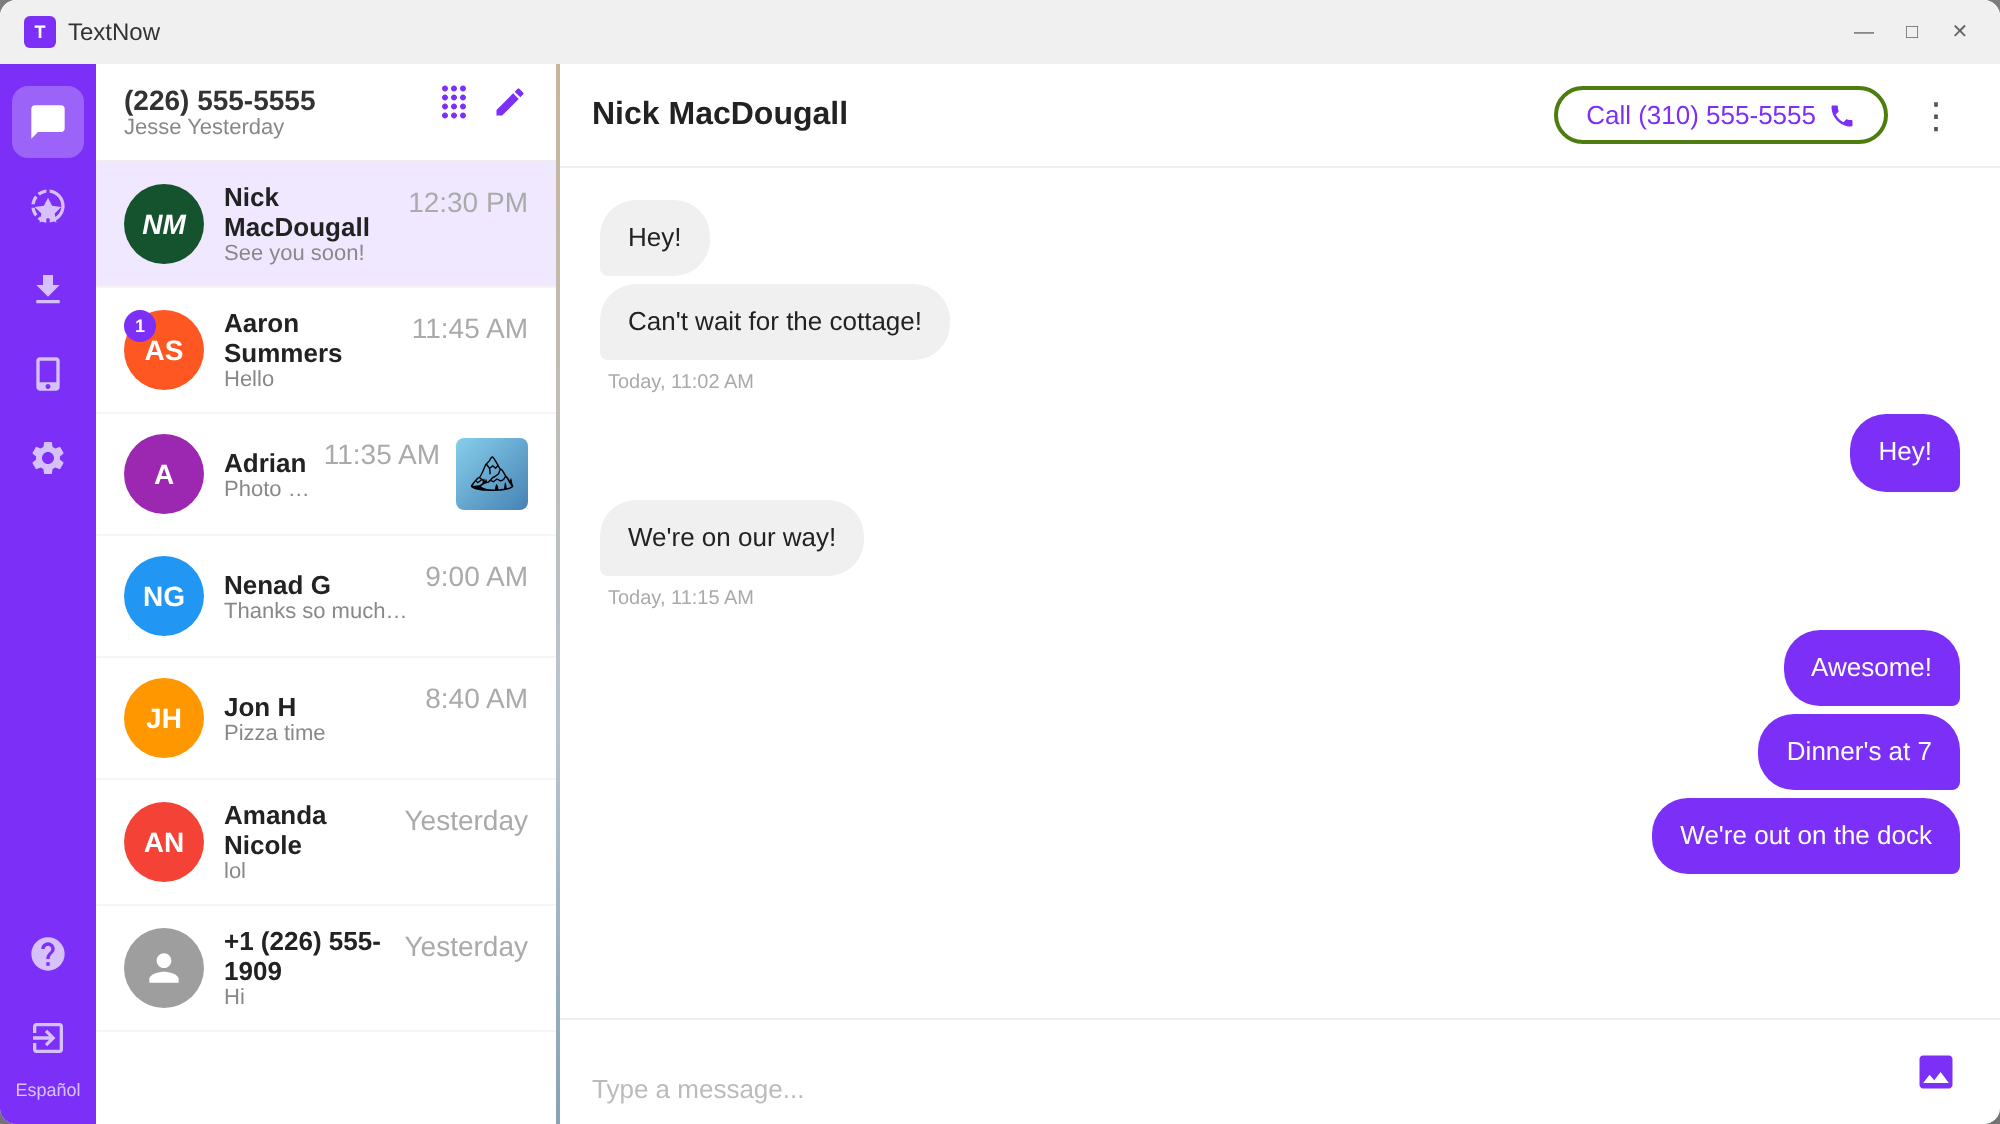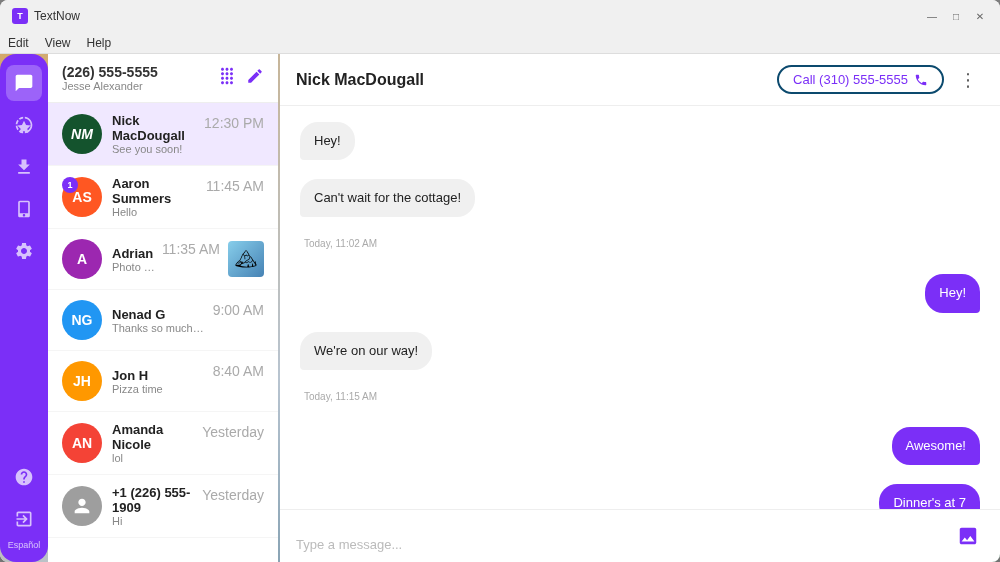--- a/index.html
+++ b/index.html
@@ -107,21 +107,20 @@
     
     .sidebar-nav {
       width: 48px;
       background: #7b2ff7;
       display: flex;
       flex-direction: column;
       align-items: center;
       padding: 8px 0;
       z-index: 2;
       flex-shrink: 0;
-      border-radius: 16px;
     }
 
     .nav-icon {
       width: 36px;
       height: 36px;
       display: flex;
       align-items: center;
       justify-content: center;
       border-radius: 8px;
       margin: 3px 0;
@@ -152,21 +151,21 @@
       flex-direction: column;
       z-index: 2;
       flex-shrink: 0;
       overflow: hidden;
     }
 
     .contact-header {
       padding: 10px 14px;
       border-bottom: 1px solid #eee;
       display: flex;
-      align-items: center;
+      align-items: flex-start;
       justify-content: space-between;
       flex-shrink: 0;
     }
 
     .contact-header-info .phone {
       font-size: 14px;
       font-weight: 600;
       color: #333;
     }
 
@@ -297,21 +296,21 @@
     }
 
     .chat-contact-name {
       font-size: 16px;
       font-weight: 600;
       color: #222;
       flex: 1;
     }
 
     .call-button {
-      border: 2px solid #0c4a6e;
+      border: 2px solid #4d7c0f;
       border-radius: 20px;
       padding: 5px 14px;
       color: #7b2ff7;
       font-size: 13px;
       font-weight: 500;
       display: flex;
       align-items: center;
       gap: 6px;
       cursor: pointer;
       background: white;
@@ -328,21 +327,21 @@
       font-size: 18px;
       margin-left: 8px;
     }
 
     .chat-messages {
       flex: 1;
       overflow-y: auto;
       padding: 16px 20px;
       display: flex;
       flex-direction: column;
-      gap: 19px;
+      gap: 4px;
     }
 
     .msg-bubble {
       max-width: 65%;
       padding: 10px 14px;
       border-radius: 18px;
       font-size: 13px;
       line-height: 1.4;
     }
 
@@ -414,25 +413,20 @@
   <div class="title-bar">
     <div class="title-bar-icon">T</div>
     <span class="title-bar-title">TextNow</span>
     <div class="title-bar-controls">
       <button class="title-bar-btn">—</button>
       <button class="title-bar-btn">□</button>
       <button class="title-bar-btn">✕</button>
     </div>
   </div>
 
-  <div class="menu-bar">
-    <span class="menu-item">Edit</span>
-    <span class="menu-item">View</span>
-    <span class="menu-item">Help</span>
-  </div>
 
   <div class="app-body">
     <div class="bg-scene"></div>
 
     <div class="sidebar-nav">
       <div class="nav-icon active">
         <svg width="20" height="20" viewBox="0 0 24 24" fill="white">
           <path d="M20 2H4C2.9 2 2 2.9 2 4V22L6 18H20C21.1 18 22 17.1 22 16V4C22 2.9 21.1 2 20 2Z"></path>
         </svg>
       </div>
@@ -467,21 +461,21 @@
           <path d="M10.09 15.59L11.5 17L16.5 12L11.5 7L10.09 8.41L12.67 11H3V13H12.67L10.09 15.59ZM19 3H5C3.89 3 3 3.9 3 5V9H5V5H19V19H5V15H3V19C3 20.1 3.89 21 5 21H19C20.1 21 21 20.1 21 19V5C21 3.9 20.1 3 19 3Z"></path>
         </svg>
       </div>
       <div class="nav-lang">Español</div>
     </div>
 
     <div class="contact-panel">
       <div class="contact-header">
         <div class="contact-header-info">
           <div class="phone">(226) 555-5555</div>
-          <div class="name">Jesse Alexander</div>
+          <div class="name">Jesse Yesterday</div>
         </div>
         <div class="contact-header-icons">
           <span class="header-icon">
             <svg width="18" height="18" viewBox="0 0 24 24" fill="#7b2ff7">
               <path d="M12 19C10.9 19 10 19.9 10 21S10.9 23 12 23 14 22.1 14 21 13.1 19 12 19ZM6 19C4.9 19 4 19.9 4 21S4.9 23 6 23 8 22.1 8 21 7.1 19 6 19ZM18 19C16.9 19 16 19.9 16 21S16.9 23 18 23 20 22.1 20 21 19.1 19 18 19ZM12 13C10.9 13 10 13.9 10 15S10.9 17 12 17 14 16.1 14 15 13.1 13 12 13ZM6 13C4.9 13 4 13.9 4 15S4.9 17 6 17 8 16.1 8 15 7.1 13 6 13ZM18 13C16.9 13 16 13.9 16 15S16.9 17 18 17 20 16.1 20 15 19.1 13 18 13ZM12 7C10.9 7 10 7.9 10 9S10.9 11 12 11 14 10.1 14 9 13.1 7 12 7ZM6 7C4.9 7 4 7.9 4 9S4.9 11 6 11 8 10.1 8 9 7.1 7 6 7ZM18 7C16.9 7 16 7.9 16 9S16.9 11 18 11 20 10.1 20 9 19.1 7 18 7ZM12 1C10.9 1 10 1.9 10 3S10.9 5 12 5 14 4.1 14 3 13.1 1 12 1ZM6 1C4.9 1 4 1.9 4 3S4.9 5 6 5 8 4.1 8 3 7.1 1 6 1ZM18 1C16.9 1 16 1.9 16 3S16.9 5 18 5 20 4.1 20 3 19.1 1 18 1Z"></path>
             </svg>
           </span>
           <span class="header-icon">
             <svg width="18" height="18" viewBox="0 0 24 24" fill="#7b2ff7">
               <path d="M3 17.25V21H6.75L17.81 9.94L14.06 6.19L3 17.25ZM20.71 7.04C21.1 6.65 21.1 6.02 20.71 5.63L18.37 3.29C17.98 2.9 17.35 2.9 16.96 3.29L15.13 5.12L18.88 8.87L20.71 7.04Z"></path>

